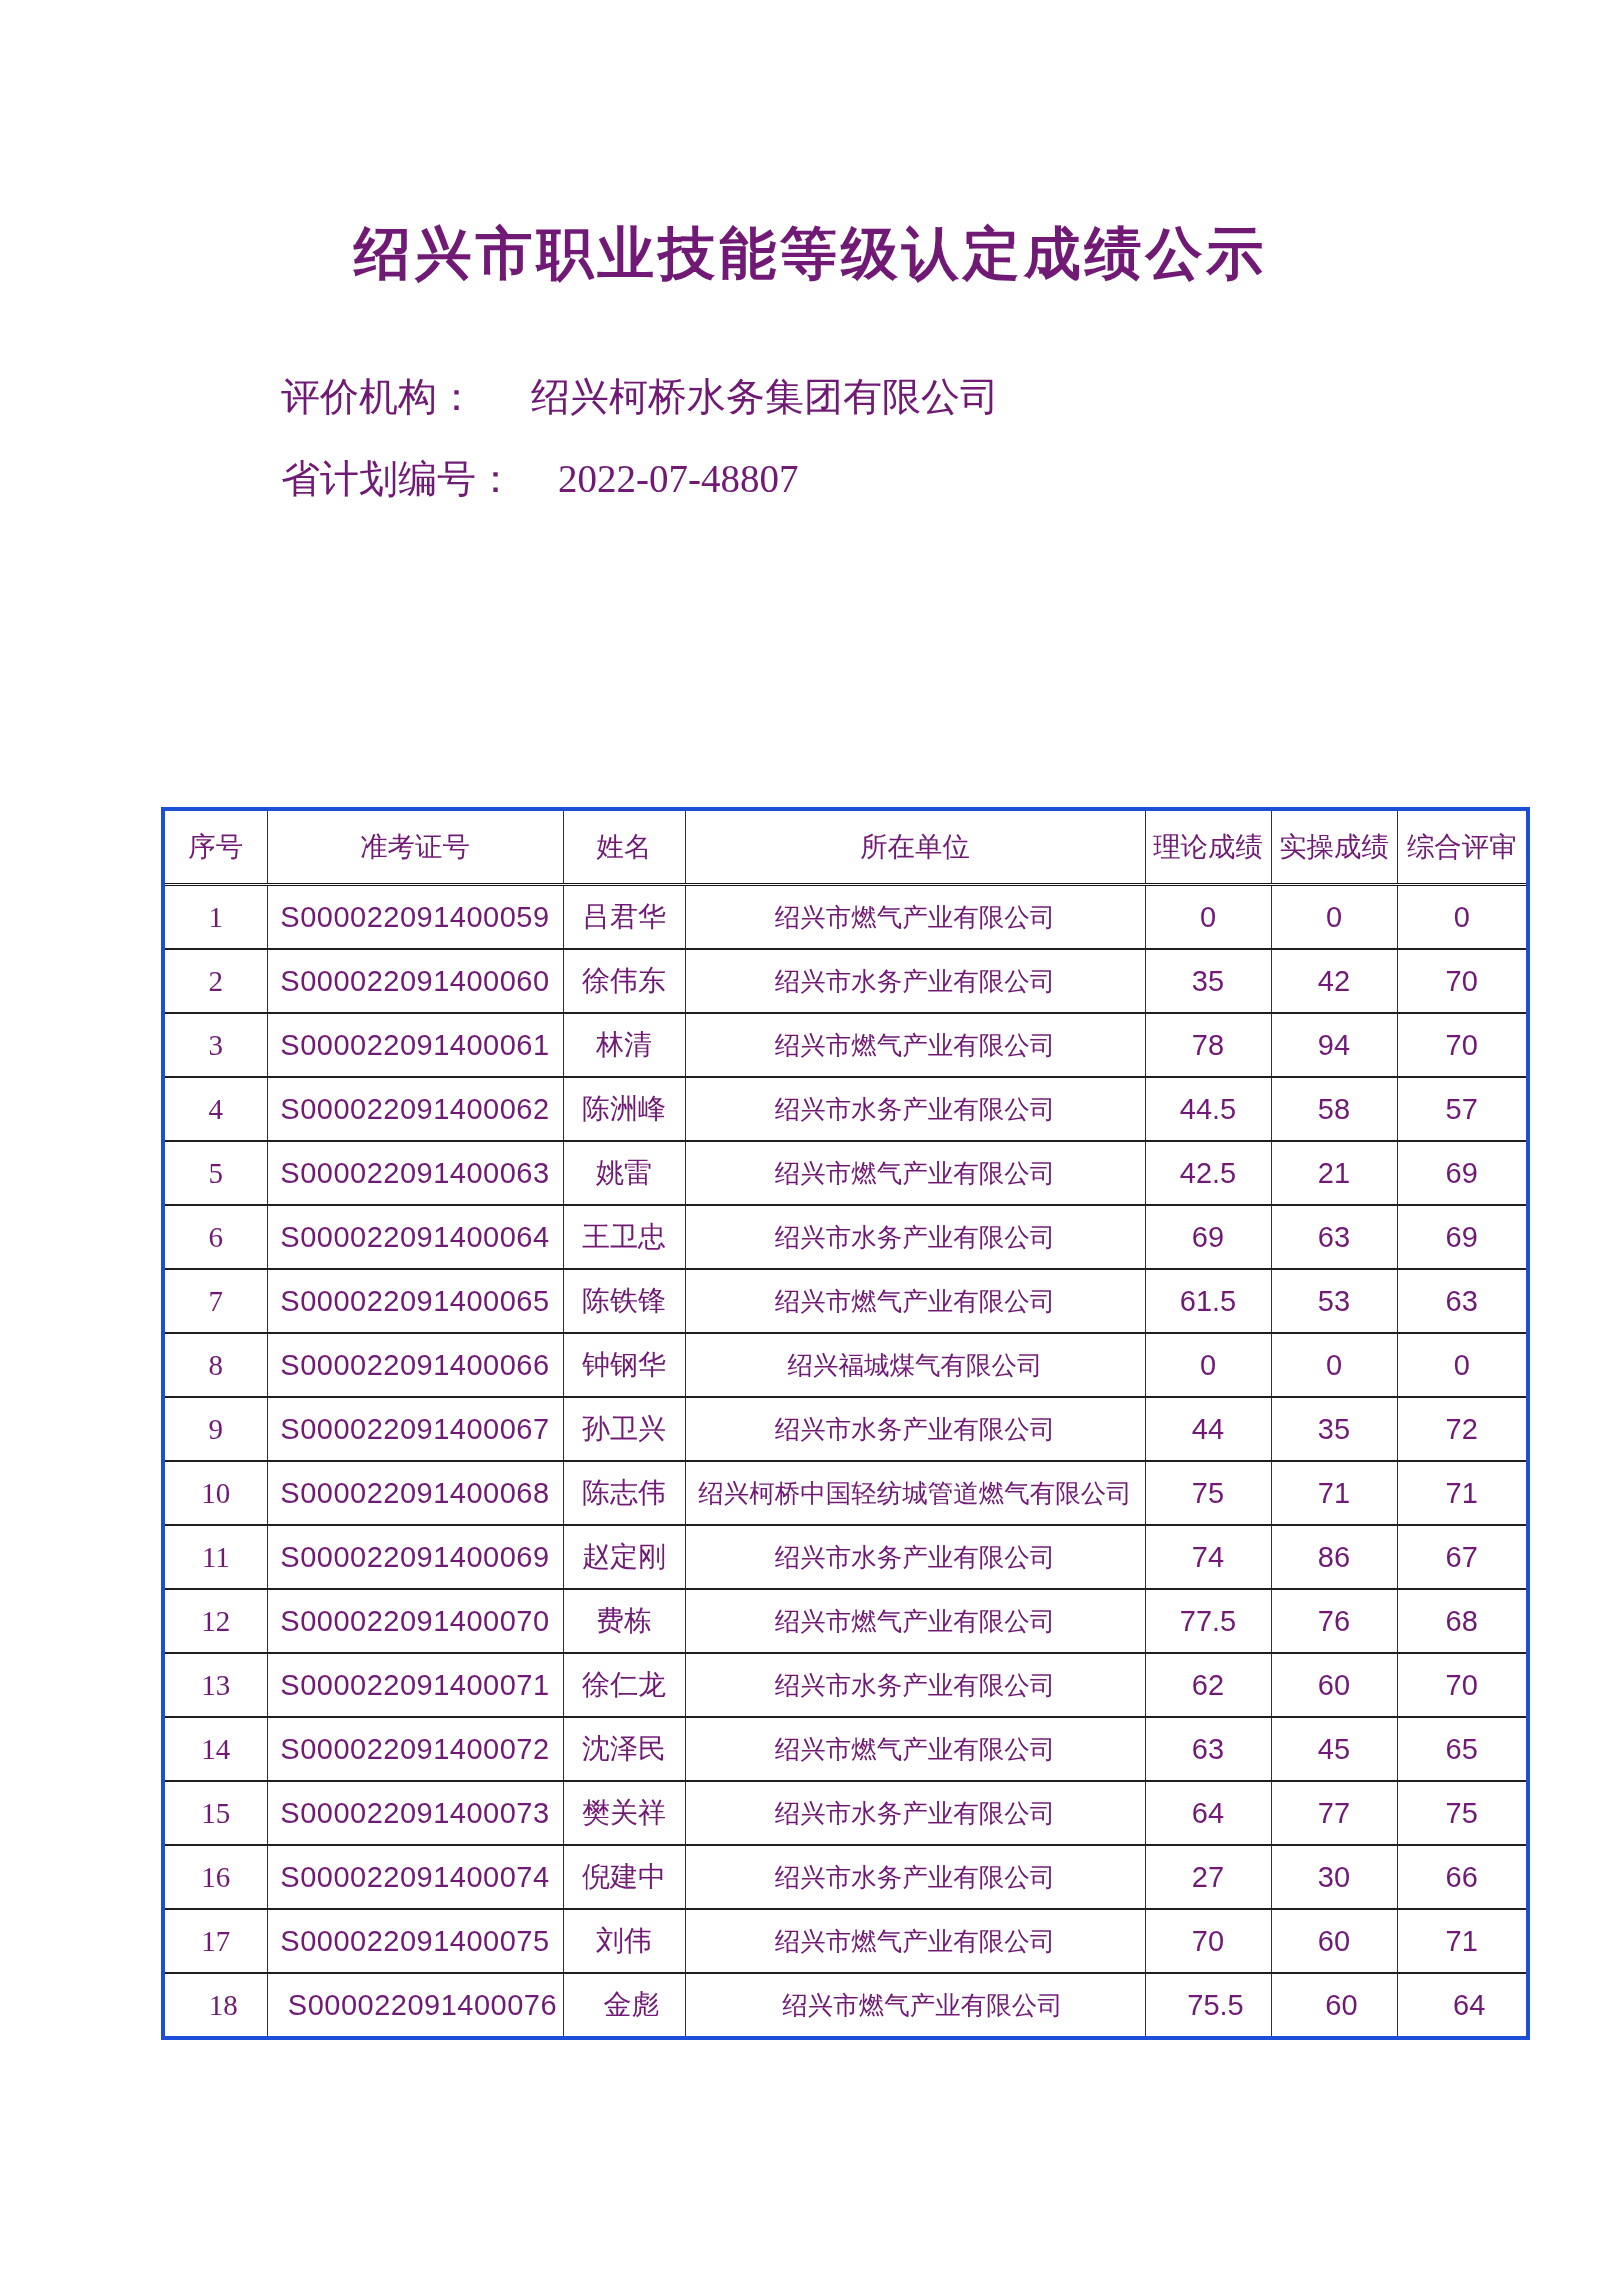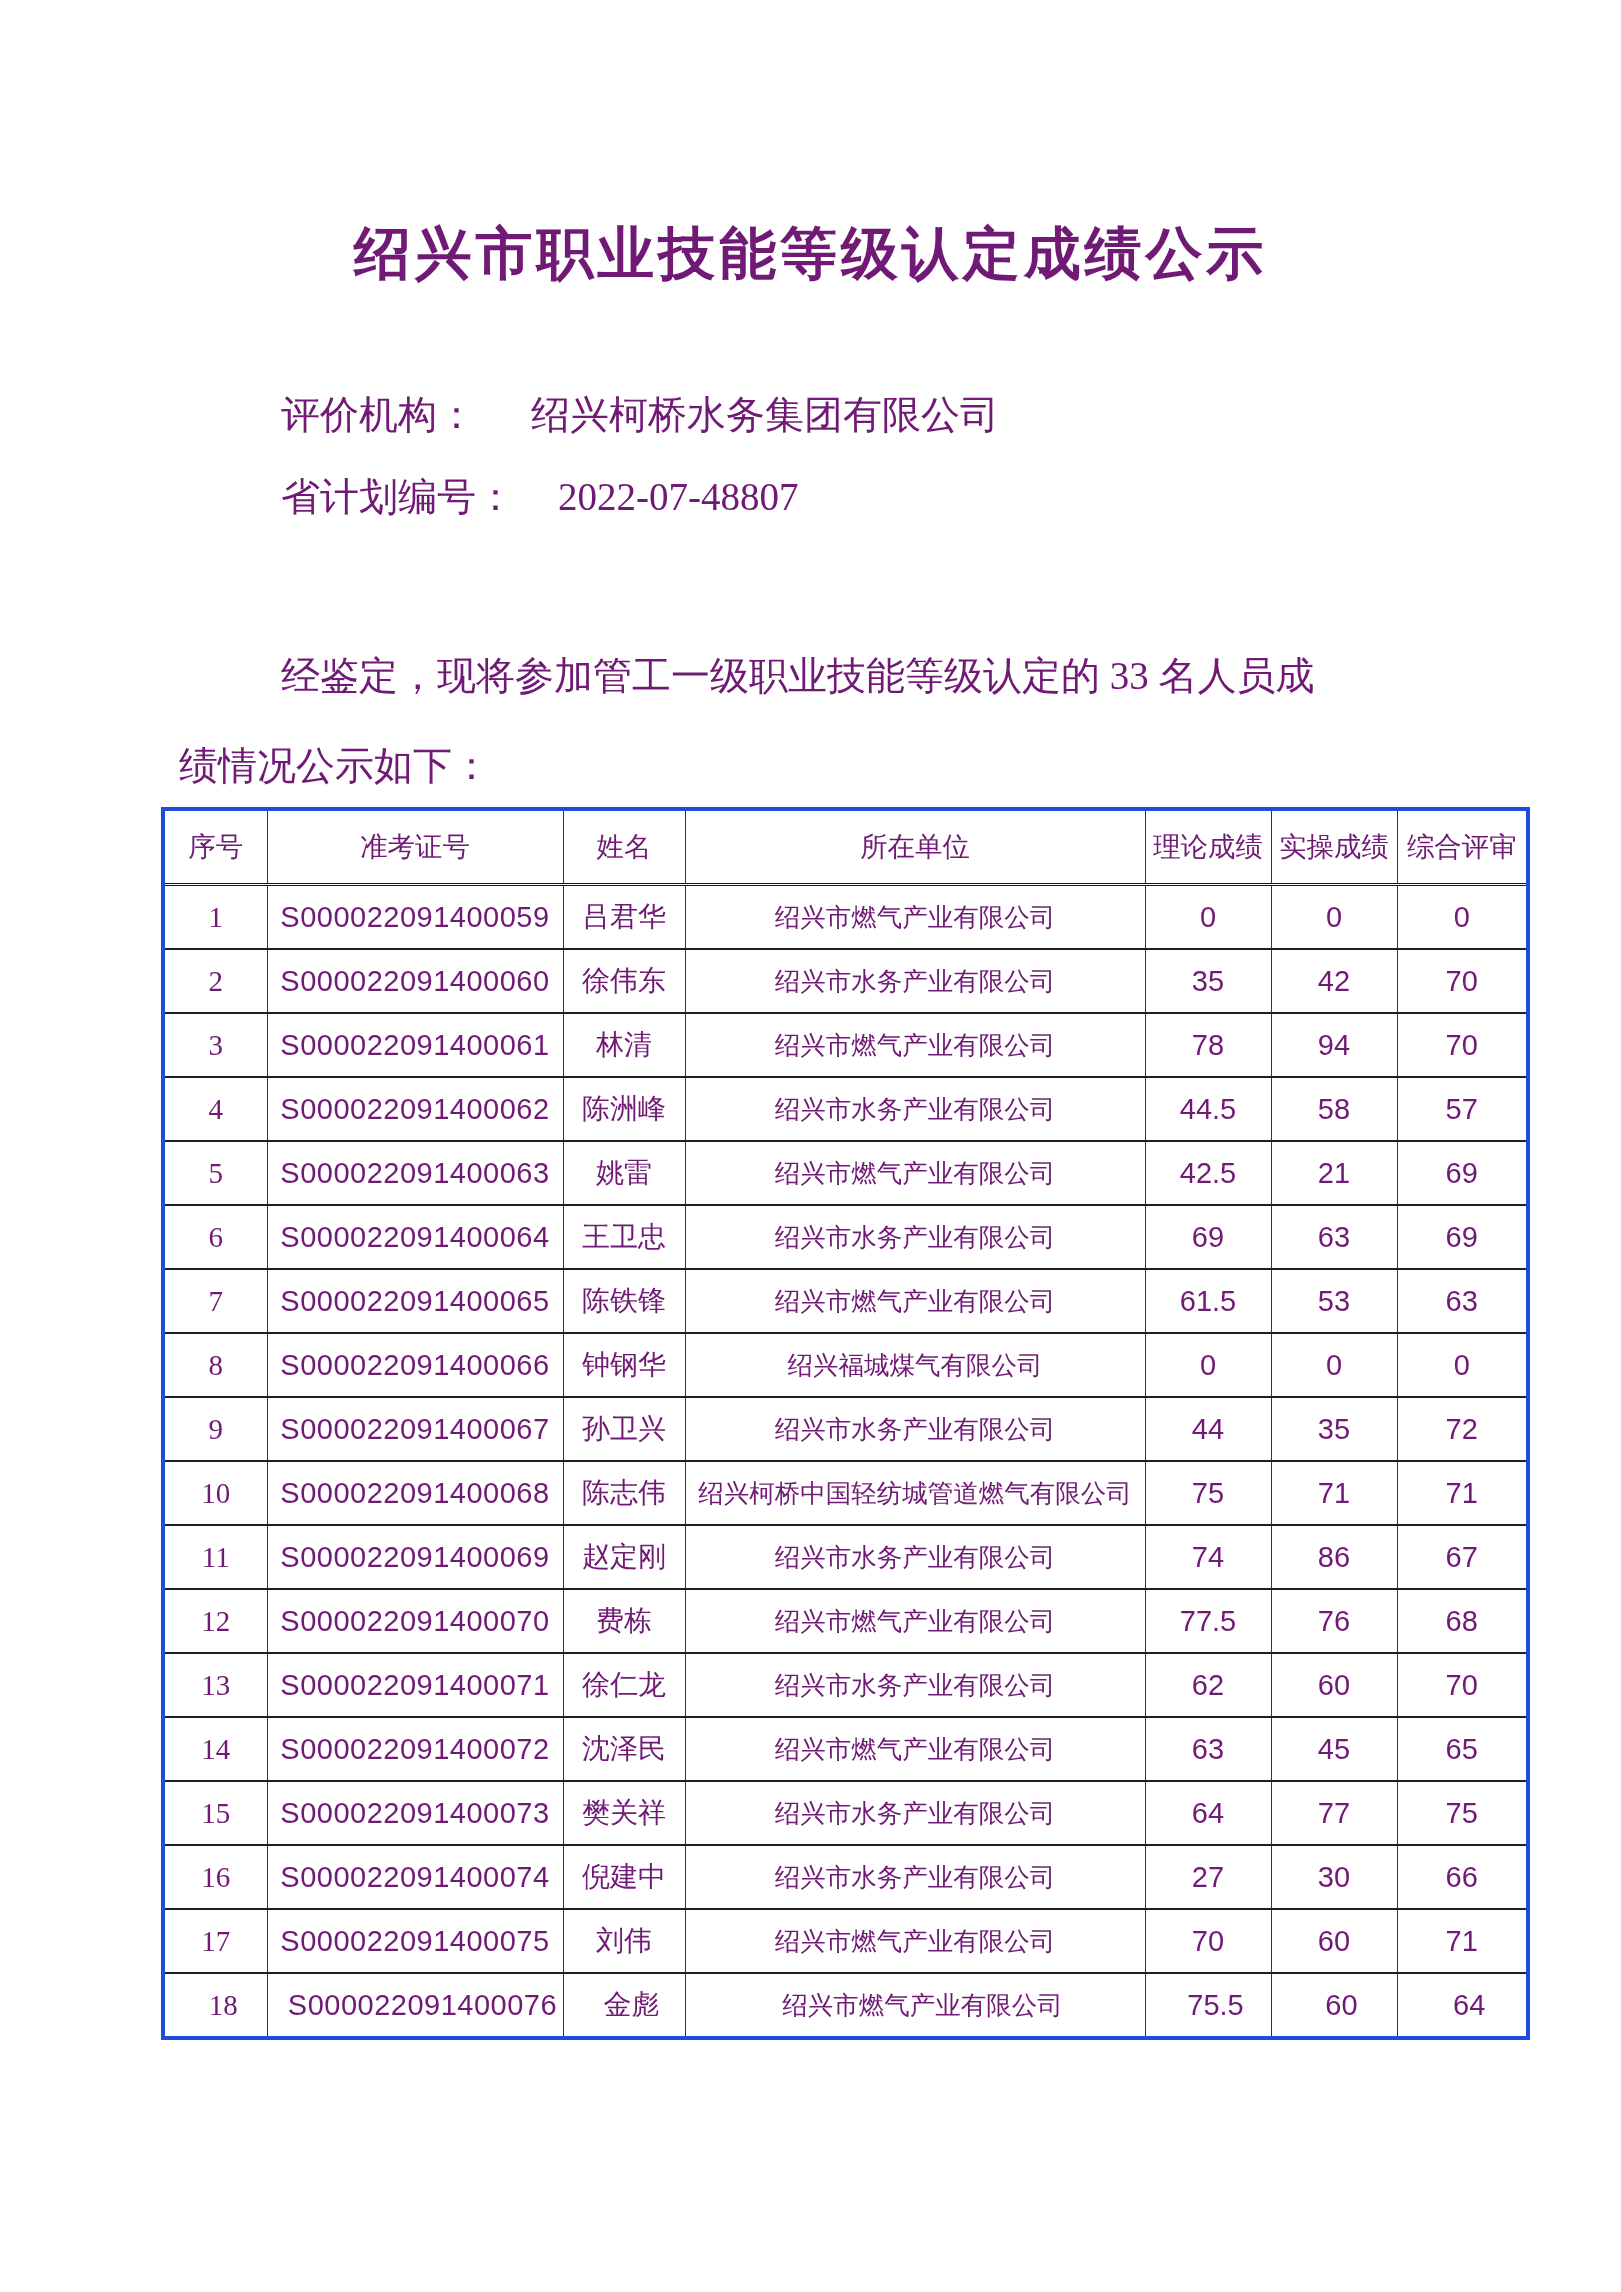--- a/index.html
+++ b/index.html
@@ -25,21 +25,21 @@
     text-align: center;
     font-size: 57px;
     font-weight: bold;
     letter-spacing: 3.9px;
     line-height: 1.1;
     white-space: nowrap;
   }
   .meta {
     position: absolute;
     left: 281px;
-    top: 374px;
+    top: 356px;
   }
   .meta-line {
     font-size: 39px;
     line-height: 82px;
     white-space: nowrap;
   }
   .meta-value { display: inline-block; }
   .gap-agency { margin-left: 55px; }
   .gap-plan   { margin-left: 43px; }
   .gap-occ    { margin-left: 25.5px; }
@@ -111,24 +111,20 @@
 
   <div class="meta">
     <div class="meta-line">
       <span>评价机构：</span><span class="meta-value gap-agency">绍兴柯桥水务集团有限公司</span>
     </div>
     <div class="meta-line">
       <span>省计划编号：</span><span class="meta-value gap-plan">2022-07-48807</span>
     </div>
   </div>
 
-  <div class="intro">
-    <div class="intro-line first">经鉴定，现将参加管工一级职业技能等级认定的 33 名人员成</div>
-    <div class="intro-line">绩情况公示如下：</div>
-  </div>
 
   <table class="score-table">
     <colgroup>
       <col style="width:104px">
       <col style="width:296px">
       <col style="width:122px">
       <col style="width:460px">
       <col style="width:126px">
       <col style="width:126px">
       <col style="width:131px">

